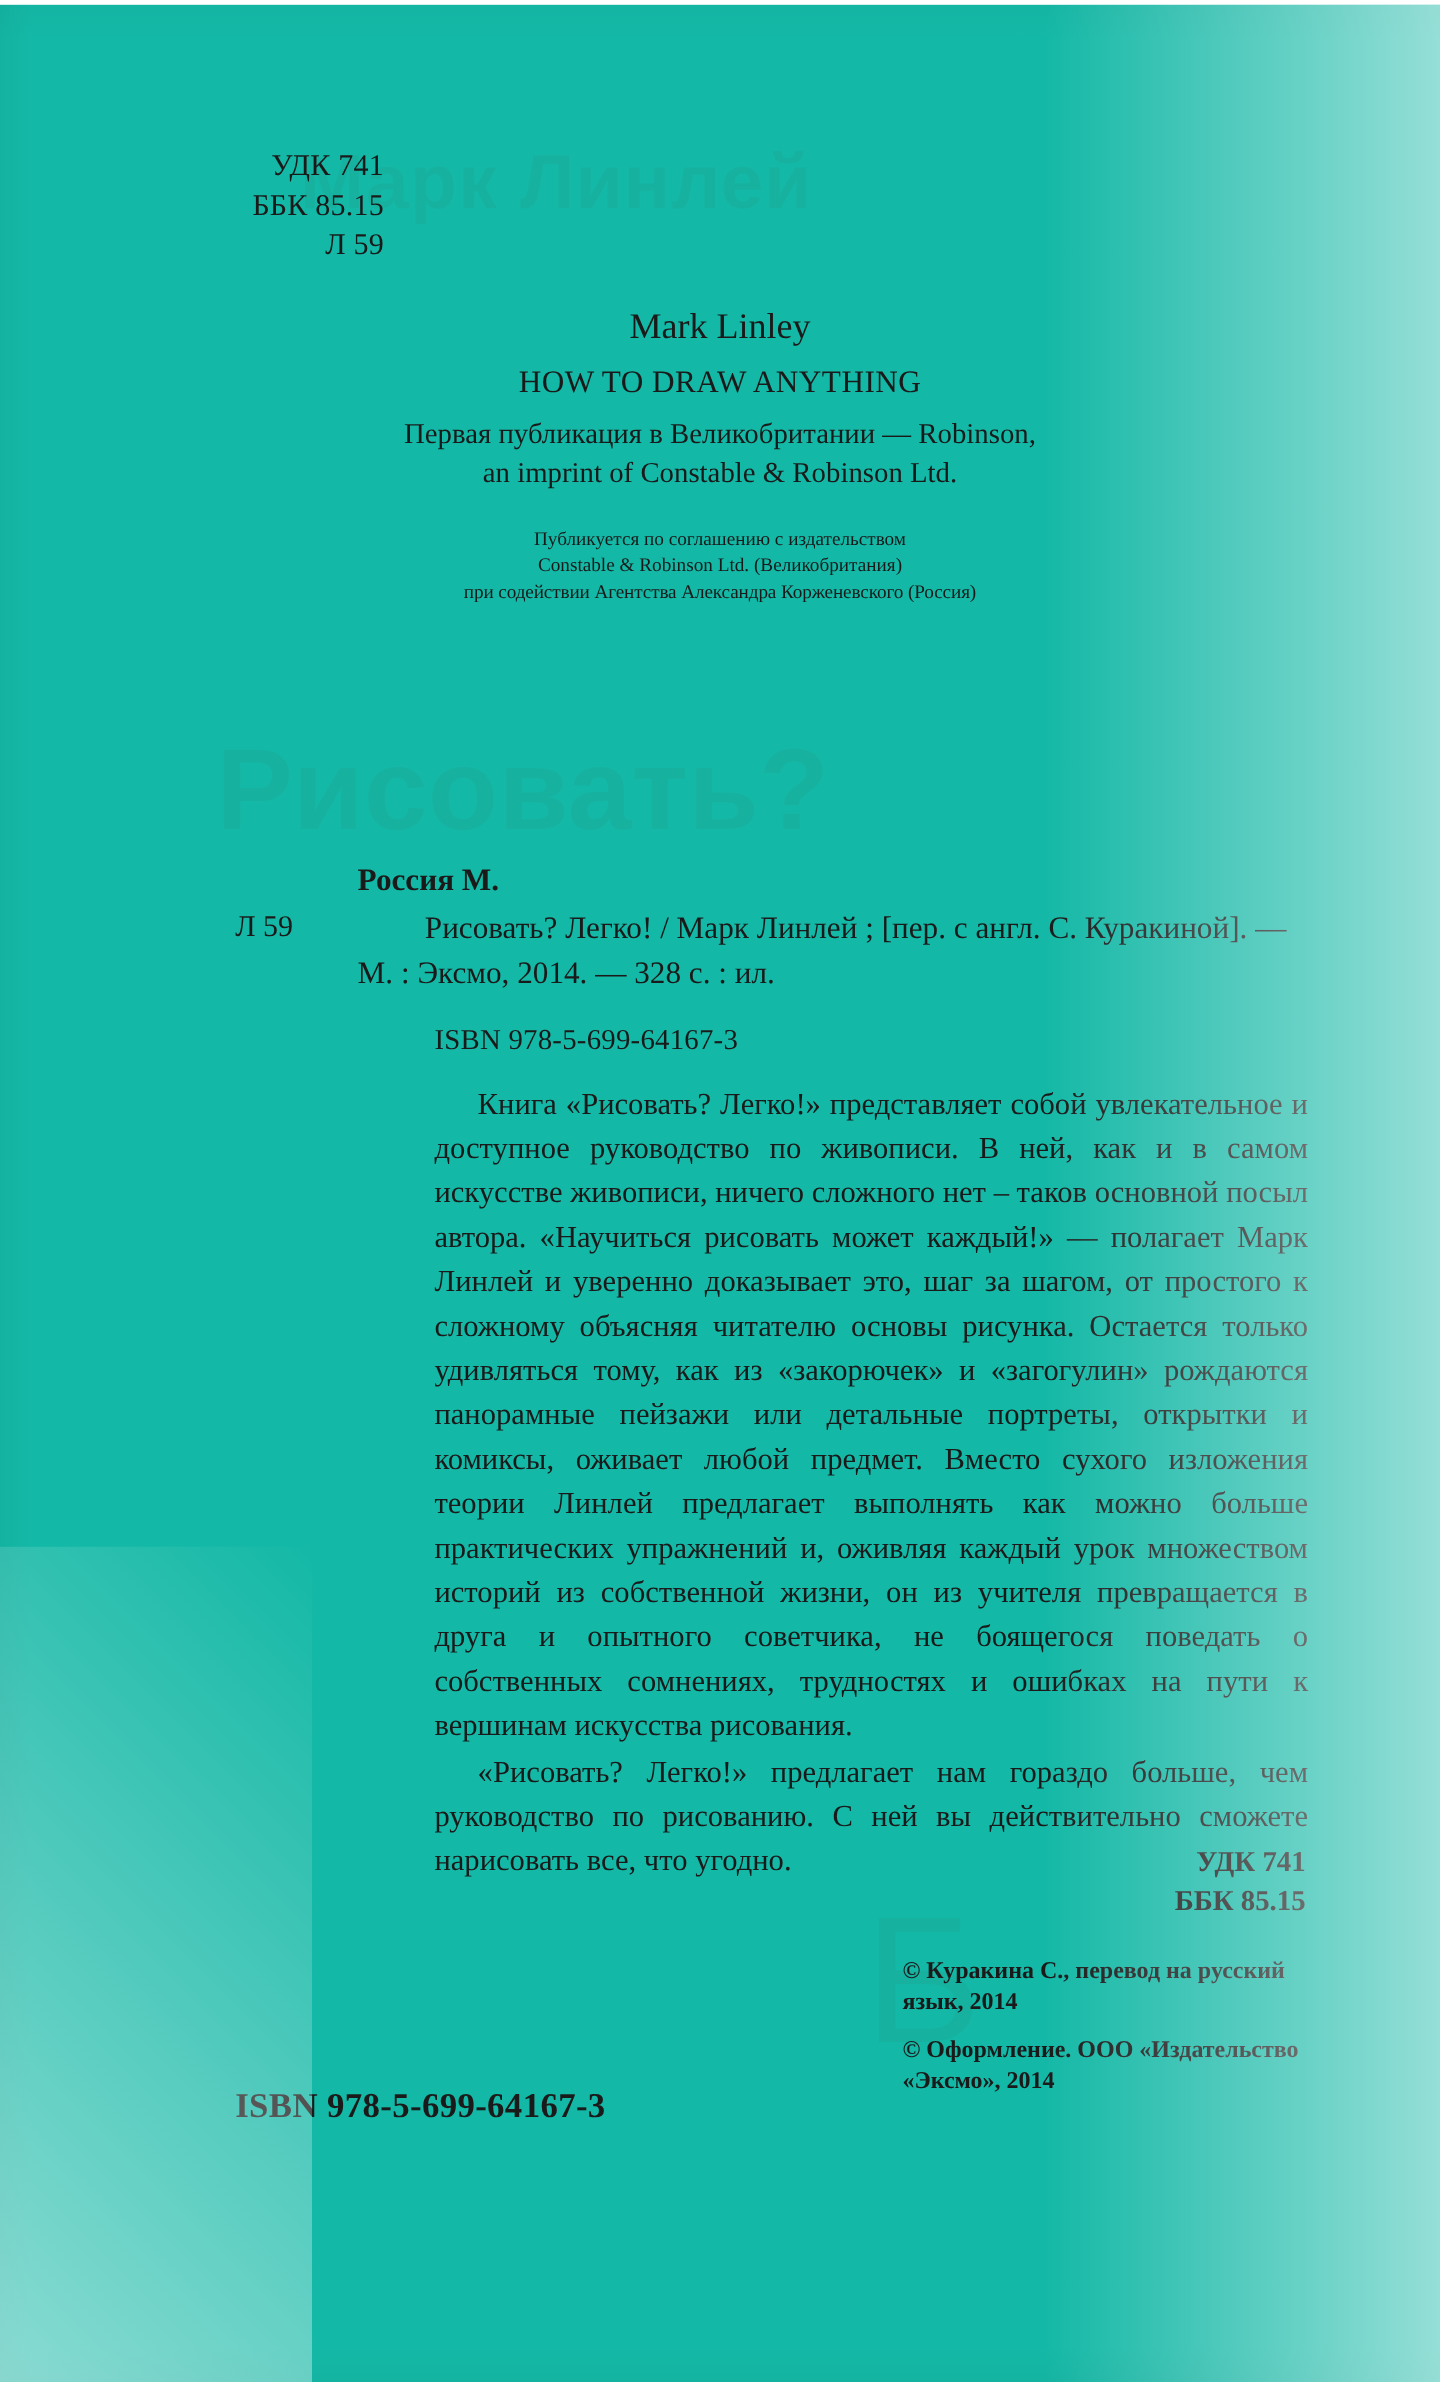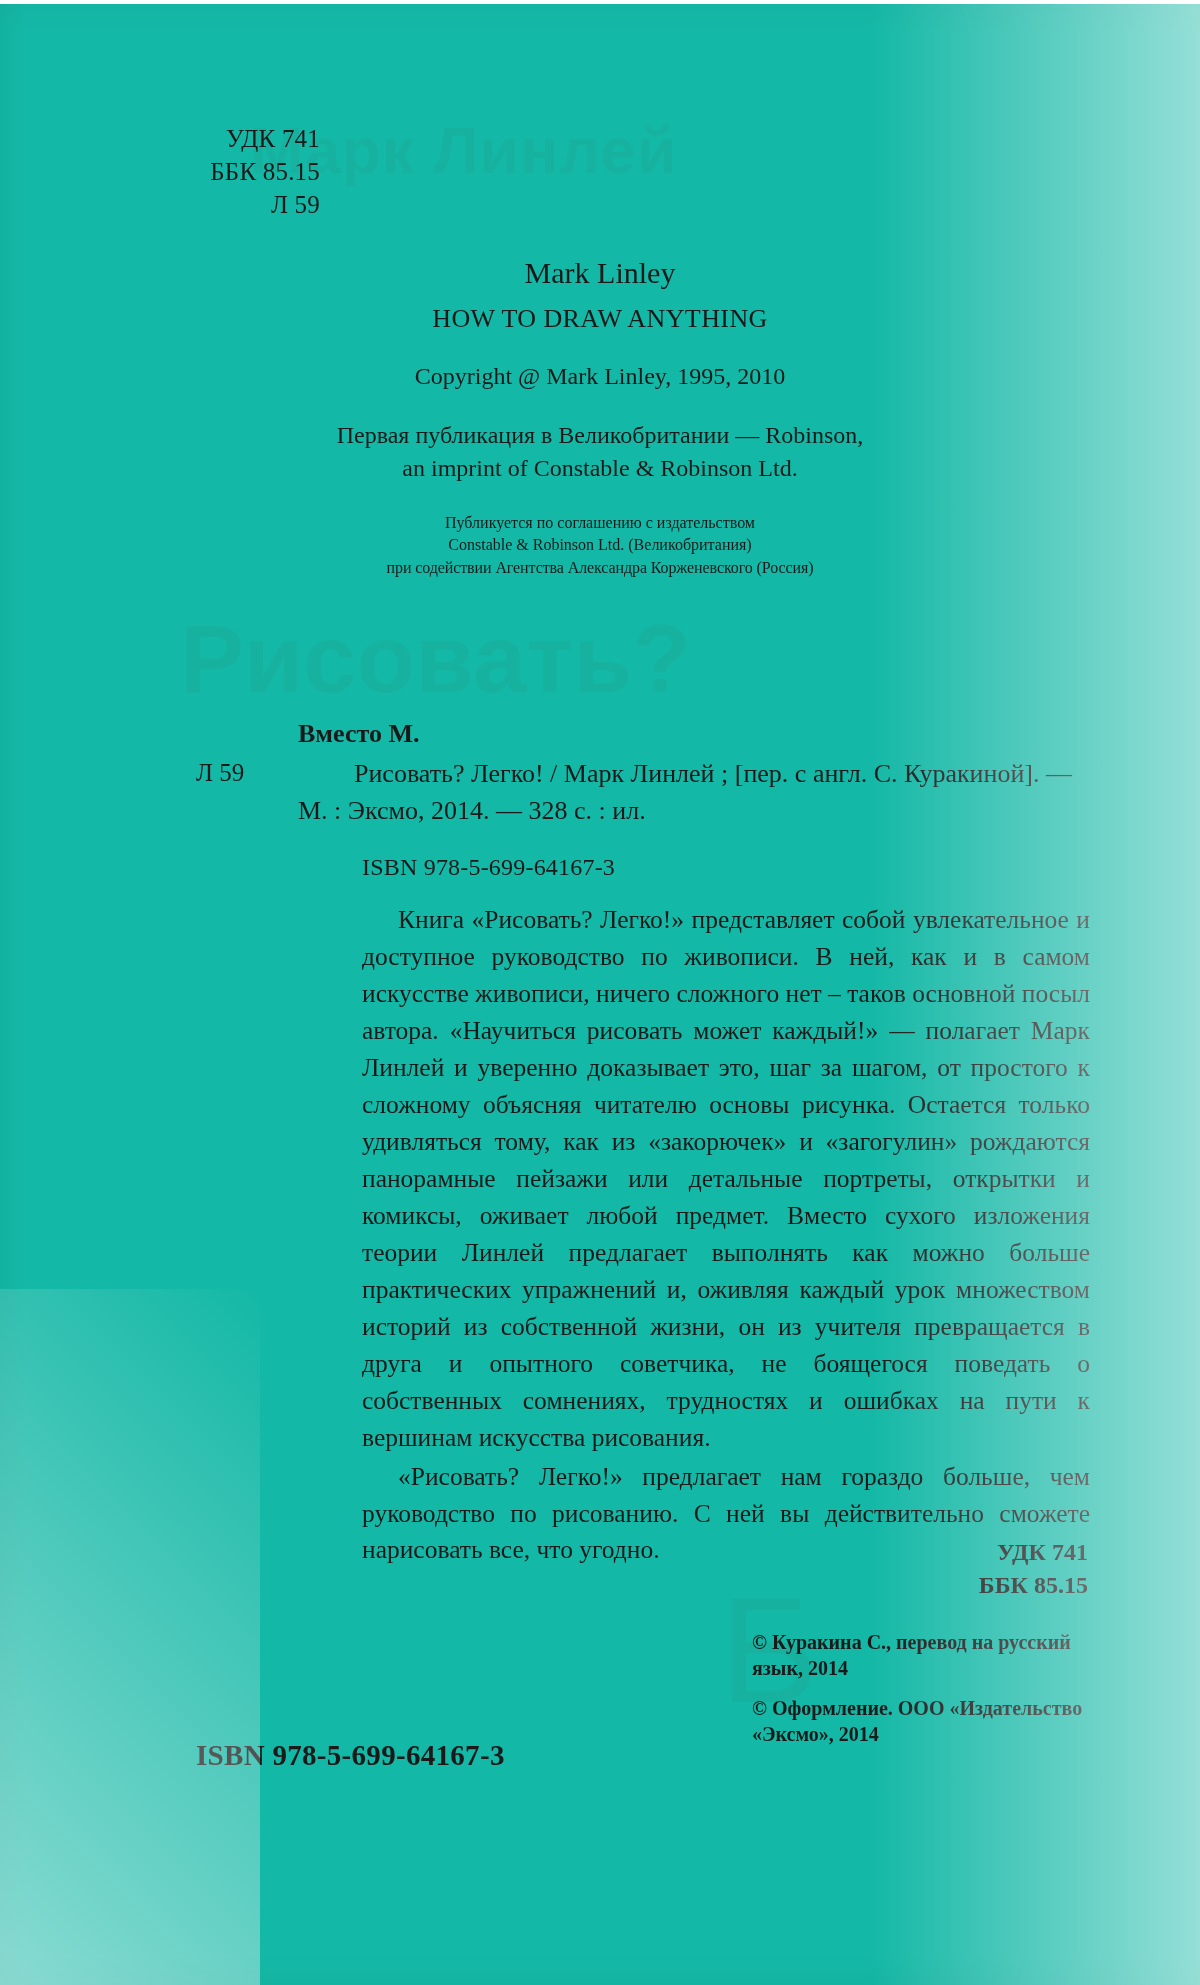--- a/index.html
+++ b/index.html
@@ -90,21 +90,21 @@
     font-size: 24px;
     line-height: 1.42;
   }
   .center-block .author-en {
     font-size: 30px;
     margin-bottom: 6px;
   }
   .center-block .title-en {
     font-size: 26px;
     letter-spacing: 0.4px;
-    margin-bottom: 21px;
+    margin-bottom: 8px;
   }
   .center-block .copy-en {
     font-size: 24px;
     margin-bottom: 26px;
   }
   .center-block .pub-ru {
     font-size: 24px;
     margin-bottom: 26px;
     line-height: 1.4;
   }
@@ -236,33 +236,32 @@
 
     <div class="udk-top">
       <div>УДК 741</div>
       <div>ББК 85.15</div>
       <div>Л 59</div>
     </div>
 
     <div class="center-block">
       <div class="author-en">Mark Linley</div>
       <div class="title-en">HOW TO DRAW ANYTHING</div>
-      <div class="copy-en">Copyright @ Mark Linley, 1995, 2010</div>
       <div class="pub-ru">
         <div>Первая публикация в Великобритании — Robinson,</div>
         <div>an imprint of Constable &amp; Robinson Ltd.</div>
       </div>
       <div class="agree-ru">
         <div>Публикуется по соглашению с издательством</div>
         <div>Constable &amp; Robinson Ltd. (Великобритания)</div>
         <div class="wide">при содействии Агентства Александра Корженевского (Россия)</div>
       </div>
     </div>
 
-    <div class="cat-author">Вместо М.</div>
+    <div class="cat-author">Россия М.</div>
     <div class="cat-code">Л 59</div>
     <div class="cat-desc">Рисовать? Легко! / Марк Линлей ; [пер. с англ. С. Куракиной]. — М. : Эксмо, 2014. — 328 с. : ил.</div>
     <div class="isbn-small">ISBN 978-5-699-64167-3</div>
 
     <div class="annotation">
       <p>Книга «Рисовать? Легко!» представляет собой увлекательное и доступное руководство по живописи. В ней, как и в самом искусстве живописи, ничего сложного нет – таков основной посыл автора. «Научиться рисовать может каждый!» — полагает Марк Линлей и уверенно доказывает это, шаг за шагом, от простого к сложному объясняя читателю основы рисунка. Остается только удивляться тому, как из «закорючек» и «загогулин» рождаются панорамные пейзажи или детальные портреты, открытки и комиксы, оживает любой предмет. Вместо сухого изложения теории Линлей предлагает выполнять как можно больше практических упражнений и, оживляя каждый урок множеством историй из собственной жизни, он из учителя превращается в друга и опытного советчика, не боящегося поведать о собственных сомнениях, трудностях и ошибках на пути к вершинам искусства рисования.</p>
       <p>«Рисовать? Легко!» предлагает нам гораздо больше, чем руководство по рисованию. С ней вы действительно сможете нарисовать все, что угодно.</p>
     </div>
 
     <div class="udk-bottom">

